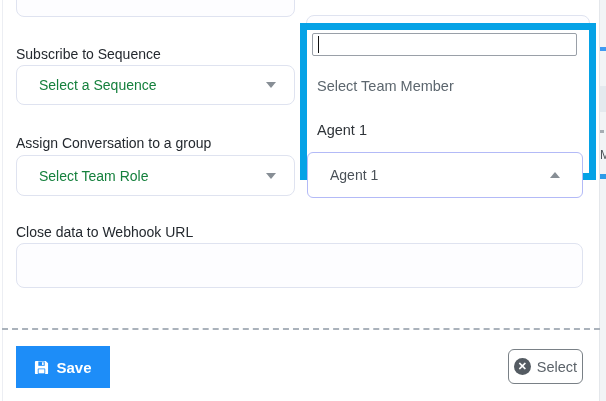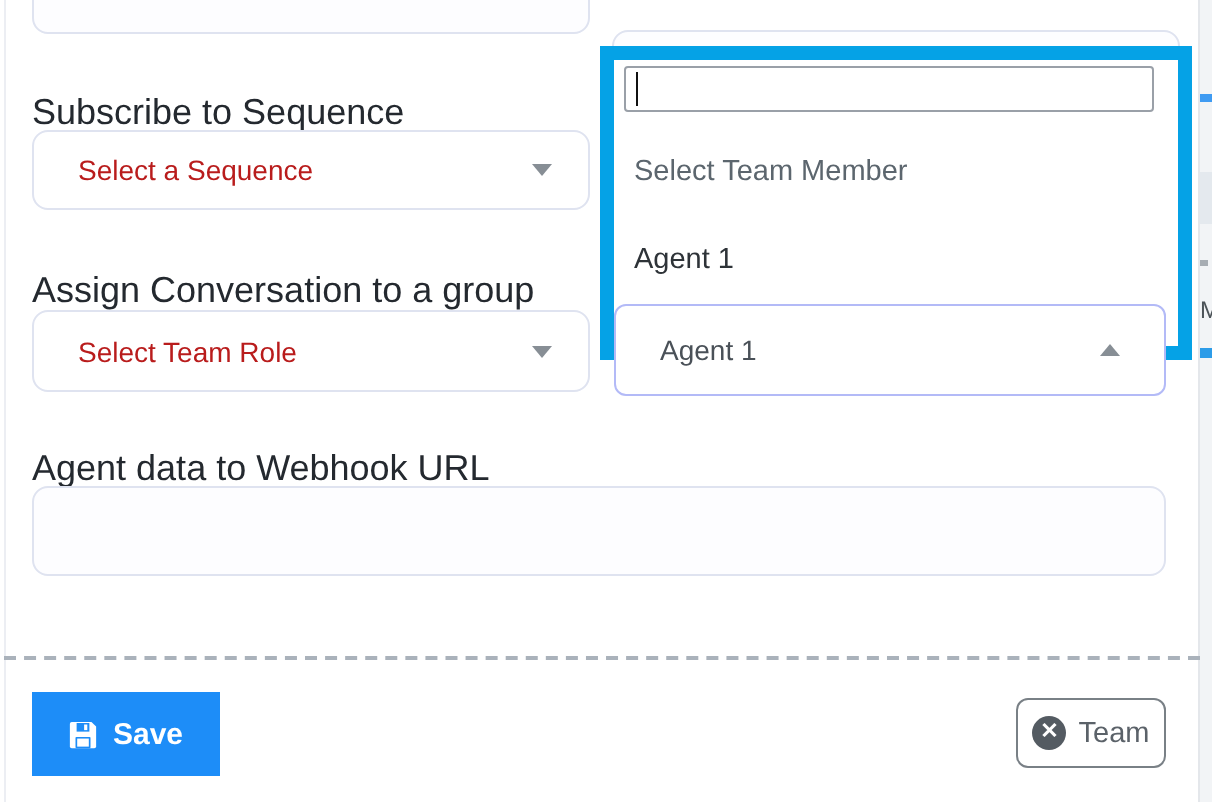--- a/index.html
+++ b/index.html
@@ -28,37 +28,37 @@
     background: #e4e7eb;
   }
 
   
   .field-box {
     background: #fdfdff;
     border: 1px solid #dfe3f0;
     border-radius: 8px;
   }
   .label {
-    font-size: 18px;
+    font-size: 14px;
     color: #24292f;
     white-space: nowrap;
   }
   .select-box {
     display: flex;
     align-items: center;
     justify-content: space-between;
     padding: 0 18px 0 22px;
     cursor: pointer;
     background: #fff;
     border: 1px solid #dfe3f0;
     border-radius: 8px;
   }
   .select-box .value {
     font-size: 14px;
-    color: #b91c1c;
+    color: #15803d;
   }
   .caret-down {
     width: 0; height: 0;
     border-left: 5px solid transparent;
     border-right: 5px solid transparent;
     border-top: 6px solid #878e95;
   }
   .caret-up {
     width: 0; height: 0;
     border-left: 5px solid transparent;
@@ -223,39 +223,39 @@
 
     <div class="tm-option placeholder">Select Team Member</div>
     <div class="tm-option agent">Agent 1</div>
 
     <div class="tm-select">
       <span class="value">Agent 1</span>
       <span class="caret-up"></span>
     </div>
   </div>
 
-  <div class="abs label wh-label">Agent data to Webhook URL</div>
+  <div class="abs label wh-label">Close data to Webhook URL</div>
   <input class="abs field-box wh-input" value="" style="">
 
   <div class="abs divider"></div>
 
   <button class="abs save-btn">
     <svg width="15" height="15" viewBox="0 0 16 16">
       <path fill="#ffffff" d="M2 1h10.5L15 3.5V14a1 1 0 0 1-1 1H2a1 1 0 0 1-1-1V2a1 1 0 0 1 1-1z"></path>
       <rect x="4.6" y="1.6" width="6.8" height="4.6" fill="#1d8df8"></rect>
       <rect x="8.6" y="2.4" width="1.7" height="3" fill="#ffffff"></rect>
       <rect x="4" y="9" width="8" height="6" rx="0.5" fill="#1d8df8"></rect>
       <rect x="4.9" y="9.9" width="6.2" height="4.3" fill="#ffffff"></rect>
     </svg>
     <span>Save</span>
   </button>
 
   <button class="abs close-btn">
     <span class="close-circle">✕</span>
-    <span>Team</span>
+    <span>Select</span>
   </button>
 
   <div class="abs right-strip">
     <div class="frag frag-blue1"></div>
     <div class="frag frag-band"></div>
     <div class="frag frag-dash"></div>
     <div class="frag frag-text">M</div>
     <div class="frag frag-blue2"></div>
   </div>
 

